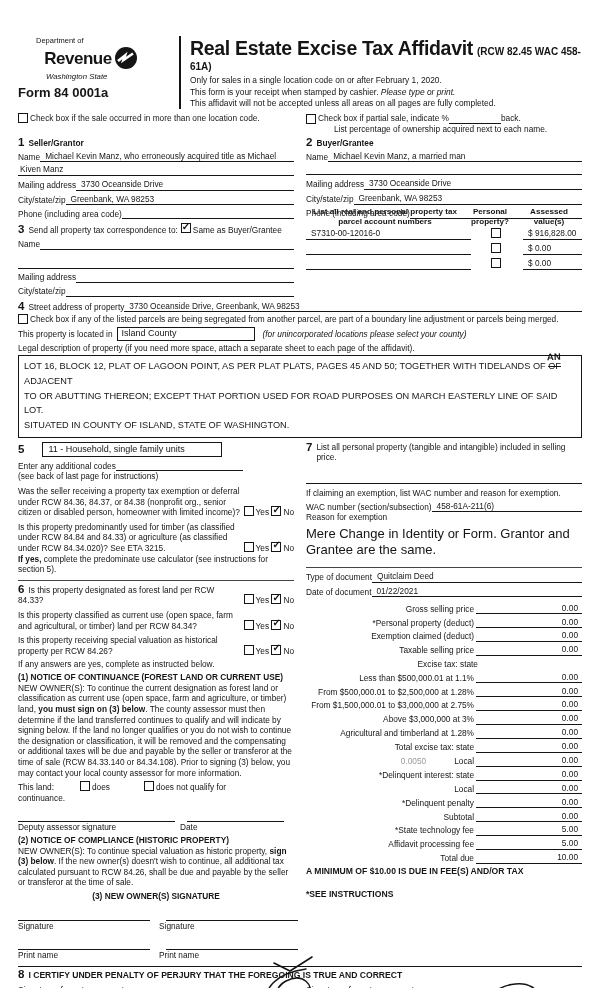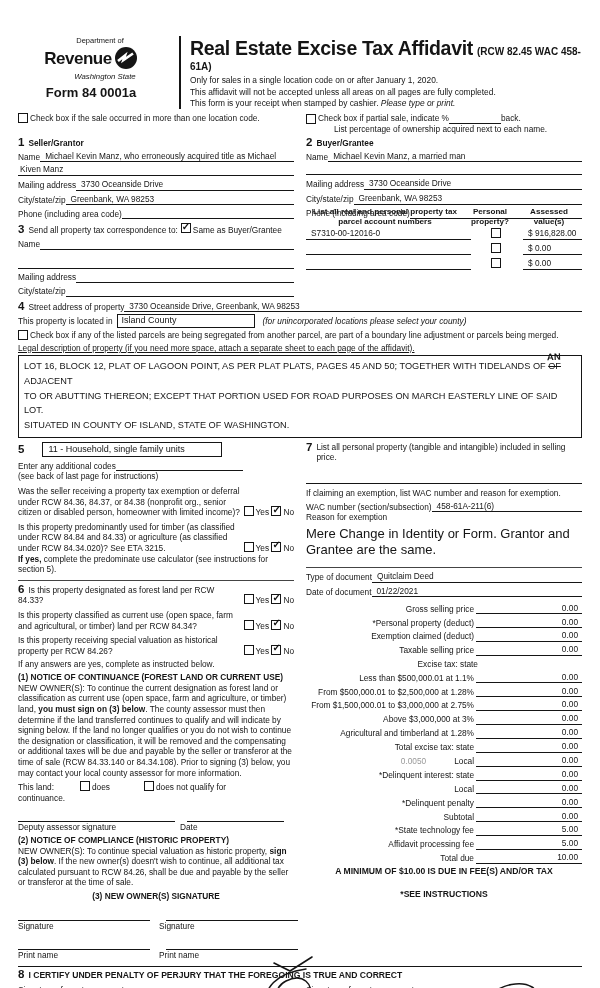--- a/index.html
+++ b/index.html
@@ -2,21 +2,21 @@
 <html><head>
 <meta charset="utf-8">
 <style>
   html,body{margin:0;padding:0;background:#fff;}
   .page{width:600px;height:988px;box-sizing:border-box;position:relative;overflow:hidden;
         padding:36px 18px 0 18px;font-family:"Liberation Sans",sans-serif;font-size:8.3px;
         line-height:1.28;color:#151515;background:#fff;}
   .b{font-weight:700}.i{font-style:italic}
   
   .hdr{display:flex;align-items:stretch;}
-  .hdr-left{width:146px;flex:none;text-align:center;padding-right:6px}
+  .hdr-left{width:146px;flex:none;text-align:left;padding-right:6px}
   .hdr-rule{width:2px;background:#151515;flex:none;margin:0 9px}
   .dept{font-size:7.5px;margin-left:18px}
   .revline{display:flex;align-items:center;justify-content:center}
   .revenue{font-size:17px;font-weight:700;letter-spacing:-0.5px}
   .wastate{font-size:7.8px;margin-left:28px}
   .formno{font-size:13px;font-weight:700;margin-top:3px}
   .title{font-size:19.5px;font-weight:700;letter-spacing:-0.3px}
   .titleref{font-size:10px;font-weight:600;margin-left:4px}
   .sub{font-size:8.4px;margin-top:1px}
   
@@ -55,21 +55,21 @@
   .codebox{border:1.2px solid #151515;padding:1px 5px;min-width:168px;font-size:9px}
   .countybox{border:1.2px solid #151515;padding:0 4px;min-width:128px;display:inline-block;font-size:9px}
   
   .trow{display:flex;align-items:flex-end;height:13.9px}
   .tlabel{margin-left:auto;white-space:nowrap}
   .tfill{flex:0 0 58px;border-bottom:1px solid #151515;margin-left:2px;height:9px}
   .tval{flex:0 0 44px;border-bottom:1px solid #151515;text-align:right;padding-right:4px;white-space:nowrap}
   .trate{color:#999;margin-left:auto}
   .trate + .tlabel{margin-left:28px}
   .theader{justify-content:flex-end;padding-right:104px;height:13.5px}
-  .tmin{text-align:center;font-weight:700;font-size:8.6px;margin-top:2px}
+  .tmin{font-weight:700;font-size:8.6px;margin-top:2px}
   
   .s8{border-top:1.3px solid #151515;margin-top:5px;padding-top:2px;position:relative}
   .s8 .cols2{margin-top:1px}
   .sigline{height:12px}
   .scribble{position:absolute;pointer-events:none}
 </style>
 </head>
 <body>
 
 <div class="page">
@@ -85,23 +85,23 @@
               <path d="M4 15 L11 9.5 L9.5 14 L19 7.5" stroke="#fff" stroke-width="2.6" fill="none"></path>
             </svg>
         </span>
       </div>
       <div class="wastate i">Washington State</div>
       <div class="formno">Form 84 0001a</div>
     </div>
     <div class="hdr-rule"></div>
     <div>
       <div><span class="title">Real Estate Excise Tax Affidavit</span><span class="titleref">(RCW 82.45 WAC 458-61A)</span></div>
-      <div class="sub">Only for sales in a single location code on or after January 1, 2020.</div>
+      <div class="sub">Only for sales in a single location code on or after February 1, 2020.</div>
+      <div class="sub"><span>This form is your receipt when stamped by cashier. </span><span class="i">Please type or print.</span></div>
       <div class="sub">This affidavit will not be accepted unless all areas on all pages are fully completed.</div>
-      <div class="sub"><span>This form is your receipt when stamped by cashier. </span><span class="i">Please type or print.</span></div>
     </div>
   </div>
 
   <div class="cols2 mt4">
     <div class="c-left" style="display:flex;align-items:flex-start">
       <span class="cb"></span>
       <span>Check box if the sale occurred in more than one location code.</span>
     </div>
     <div class="c-right">
       <div class="frow">
@@ -214,30 +214,30 @@
       </div>
     </div>
   </div>
 
   <div class="mt4">
     <div class="frow">
         <span class="num">4</span>
       <span class="lab">Street address of property</span>
       <span class="val">3730 Oceanside Drive, Greenbank, WA  98253</span>
     </div>
+    <div class="frow mt2" style="align-items:flex-start">
+      <span class="cb"></span>
+      <span>Check box if any of the listed parcels are being segregated from another parcel, are part of a boundary line adjustment or parcels being merged.</span>
+    </div>
     <div class="frow mt2" style="align-items:center">
       <span class="lab">This property is located in</span>
       <span class="countybox" style="margin-left:4px">Island County</span>
       <span class="i" style="margin-left:8px">(for unincorporated locations please select your county)</span>
     </div>
-    <div class="frow mt2" style="align-items:flex-start">
-      <span class="cb"></span>
-      <span>Check box if any of the listed parcels are being segregated from another parcel, are part of a boundary line adjustment or parcels being merged.</span>
-    </div>
-    <div class="mt2" style="text-decoration:underline">Legal description of property (if you need more space, attach a separate sheet to each page of the affidavit).</div>
+    <div class="mt2" style="">Legal description of property (if you need more space, attach a separate sheet to each page of the affidavit).</div>
     <div class="legalbox">
       <span>LOT 16, BLOCK 12, PLAT OF LAGOON POINT, AS PER PLAT PLATS, PAGES 45 AND 50; TOGETHER WITH TIDELANDS OF</span>
       <span class="struckwrap"><span>OF</span><span class="hand-an">AN</span></span>
       <span>ADJACENT</span><br>
       <span>TO OR ABUTTING THEREON; EXCEPT THAT PORTION USED FOR ROAD PURPOSES ON MARCH EASTERLY LINE OF SAID LOT.</span><br>
       <span>SITUATED IN COUNTY OF ISLAND, STATE OF WASHINGTON.</span>
     </div>
   </div>
 
   <div class="cols2 mt4">

